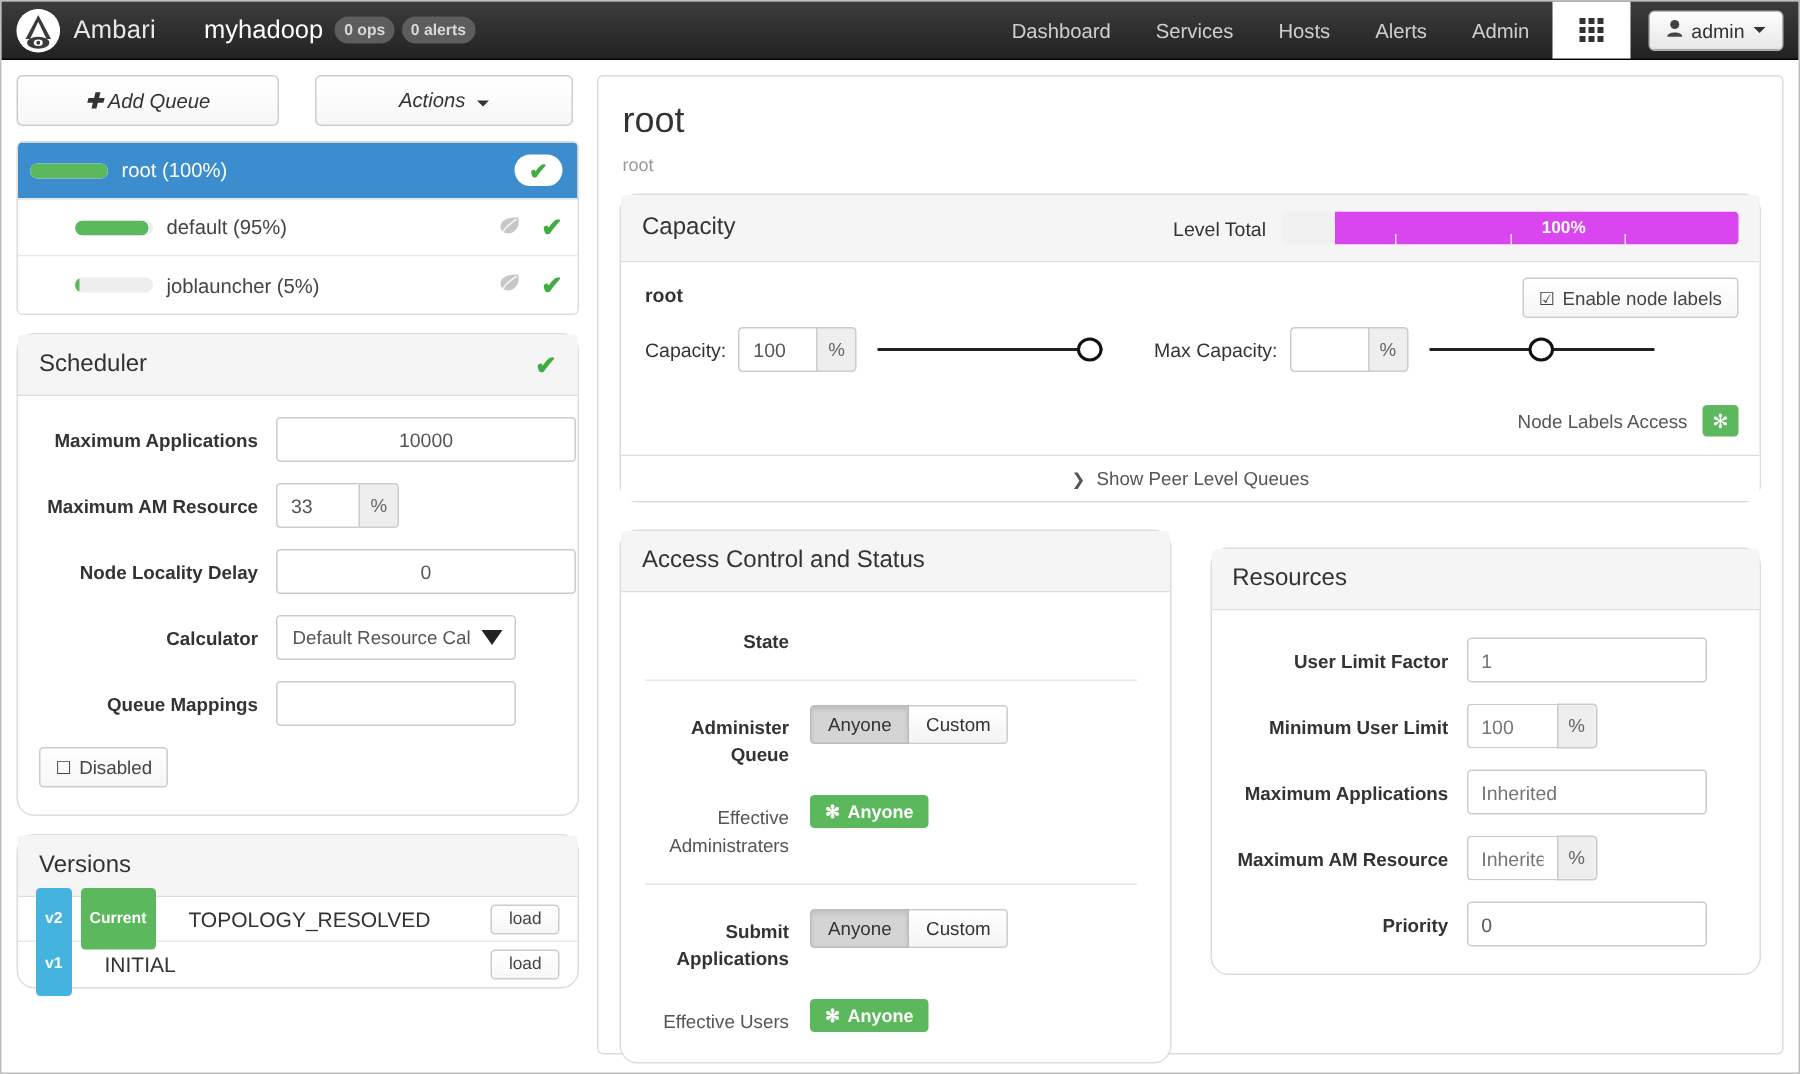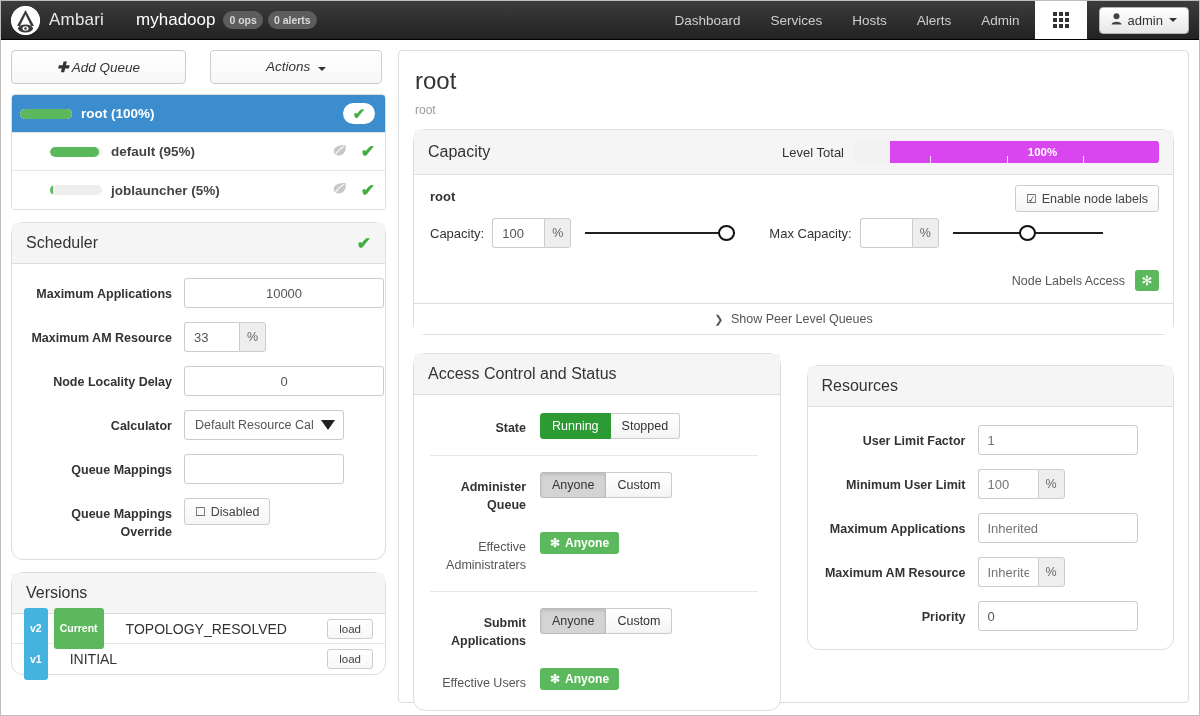--- a/index.html
+++ b/index.html
@@ -143,21 +143,21 @@
   .queue-indent-1 { padding-left: 38px; }
   .qbar {
     width: 52px; height: 10px;
     background: #eeeeee;
     border-radius: 6px;
     overflow: hidden;
     flex: none;
     margin-right: 9px;
   }
   .qbar > i { display: block; height: 100%; background: #5cb85c; border-radius: 6px; }
-  .queue-label { font-size: 13.5px; color: #444; font-weight: bold; }
+  .queue-label { font-size: 13.5px; color: #444; }
   .queue-icons { margin-left: auto; display: flex; align-items: center; gap: 14px; }
   .leaf-icon { opacity: .55; }
   .check-plain { color: #3fae3f; font-size: 17px; font-weight: bold; line-height: 1; }
   .check-pill {
     background: #fff; border-radius: 11px;
     width: 32px; height: 21px;
     display: flex; align-items: center; justify-content: center;
   }
   .check-pill span { color: #3fae3f; font-size: 15px; font-weight: bold; }
 
@@ -557,21 +557,20 @@
           </div>
 
           <div class="frow">
             <div class="flabel">Queue Mappings</div>
             <div class="fctl">
               <input class="inp inp-w160" value="" style="">
             </div>
           </div>
 
           <div class="frow">
-            <div class="flabel">Queue Mappings Override</div>
             <div class="fctl">
               <div class="cbtn">
                 <span class="cb-glyph">☐</span>
                 <span>Disabled</span>
               </div>
             </div>
           </div>
 
         </div>
       </div>
@@ -665,24 +664,20 @@
 
           <div class="col-half">
             <div class="panel" style="margin-top:0">
               <div class="panel-head">
                 <span>Access Control and Status</span>
               </div>
               <div class="panel-body-pad">
 
                 <div class="ac-row">
                   <div class="ac-label">State</div>
-                  <div class="btn-group">
-                    <span class="bg-btn active-green">Running</span>
-                    <span class="bg-btn">Stopped</span>
-                  </div>
                 </div>
 
                 <hr class="hr-soft">
 
                 <div class="ac-row">
                   <div class="ac-label">Administer Queue</div>
                   <div class="btn-group">
                     <span class="bg-btn active-gray">Anyone</span>
                     <span class="bg-btn">Custom</span>
                   </div>

